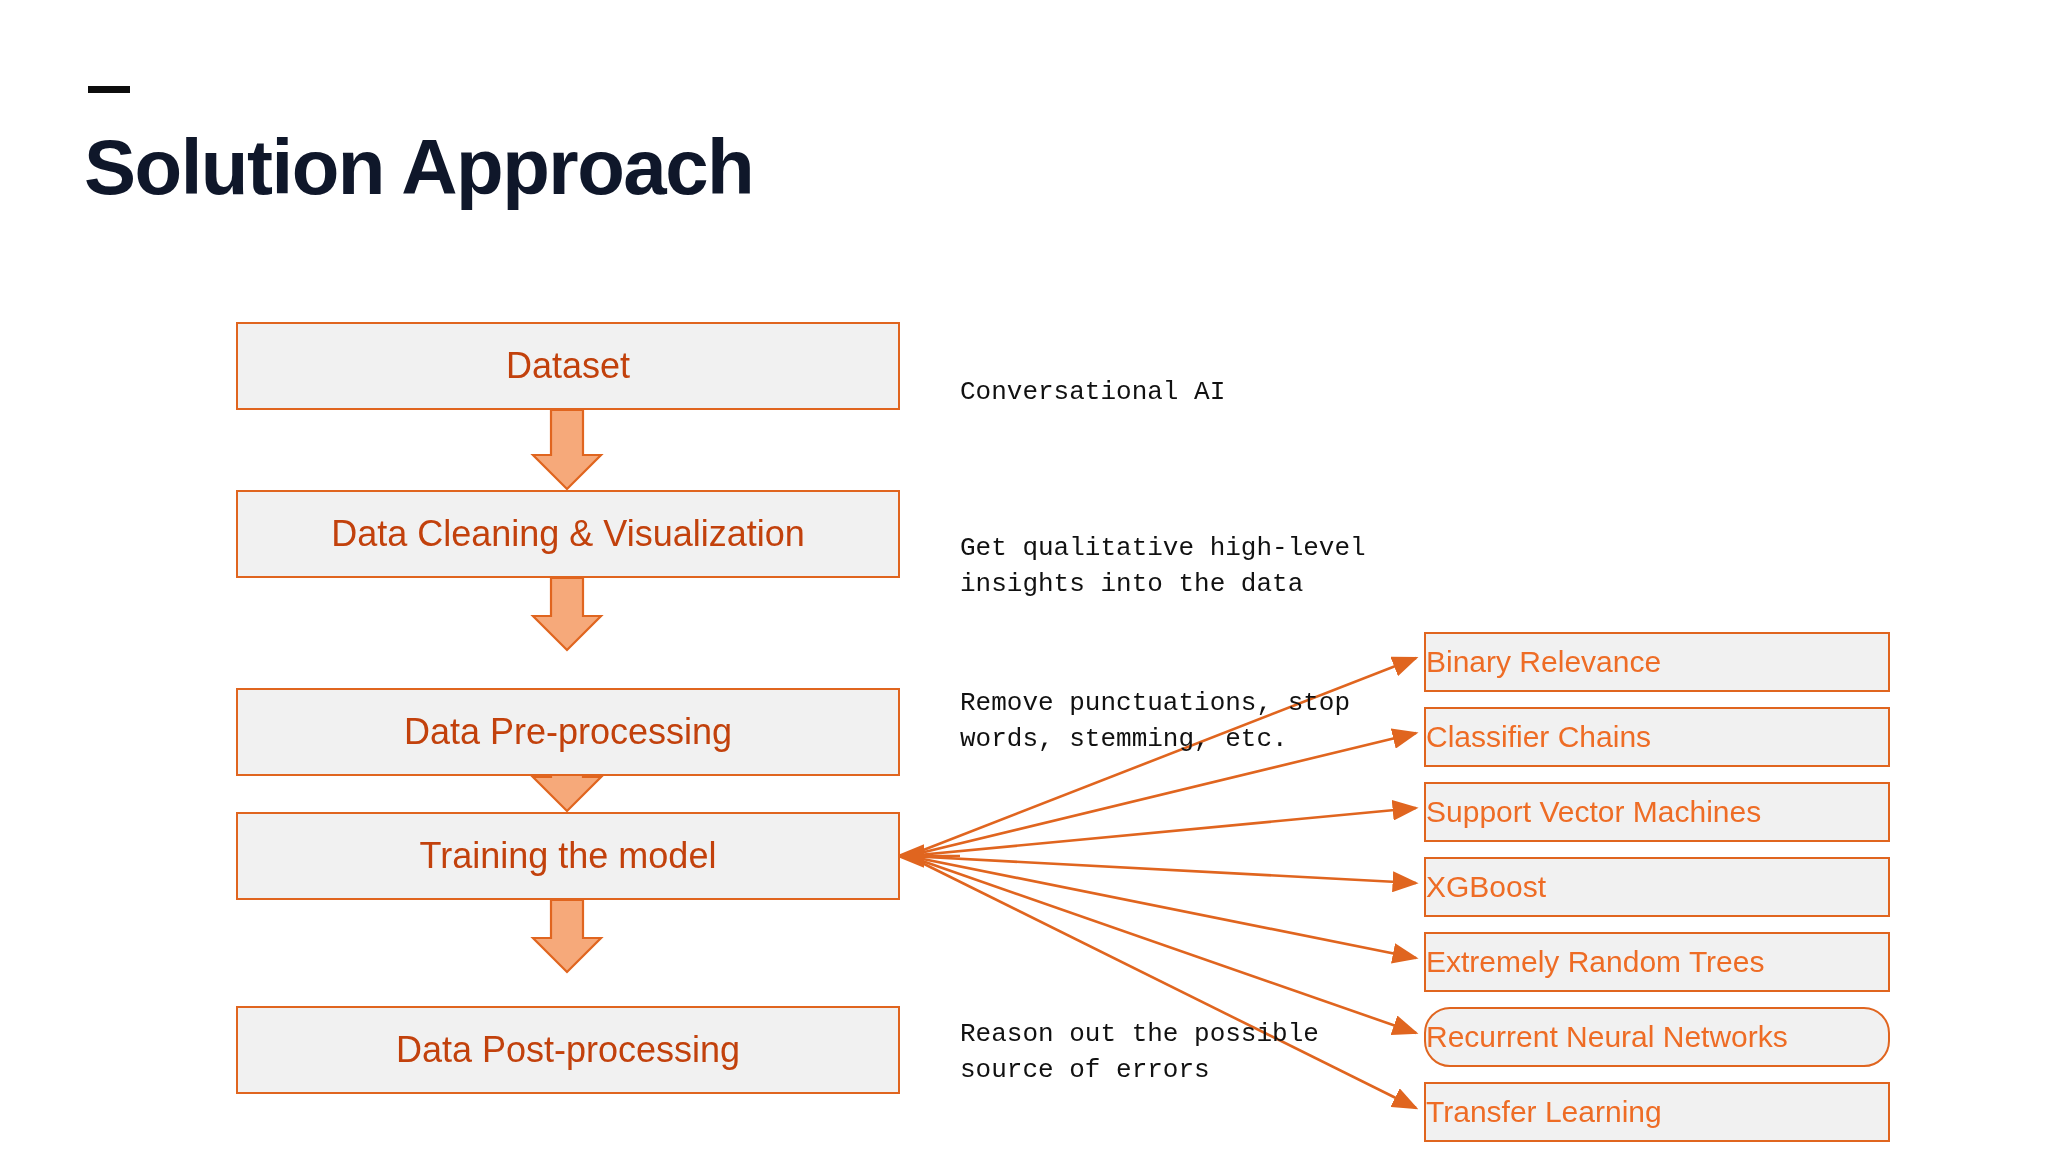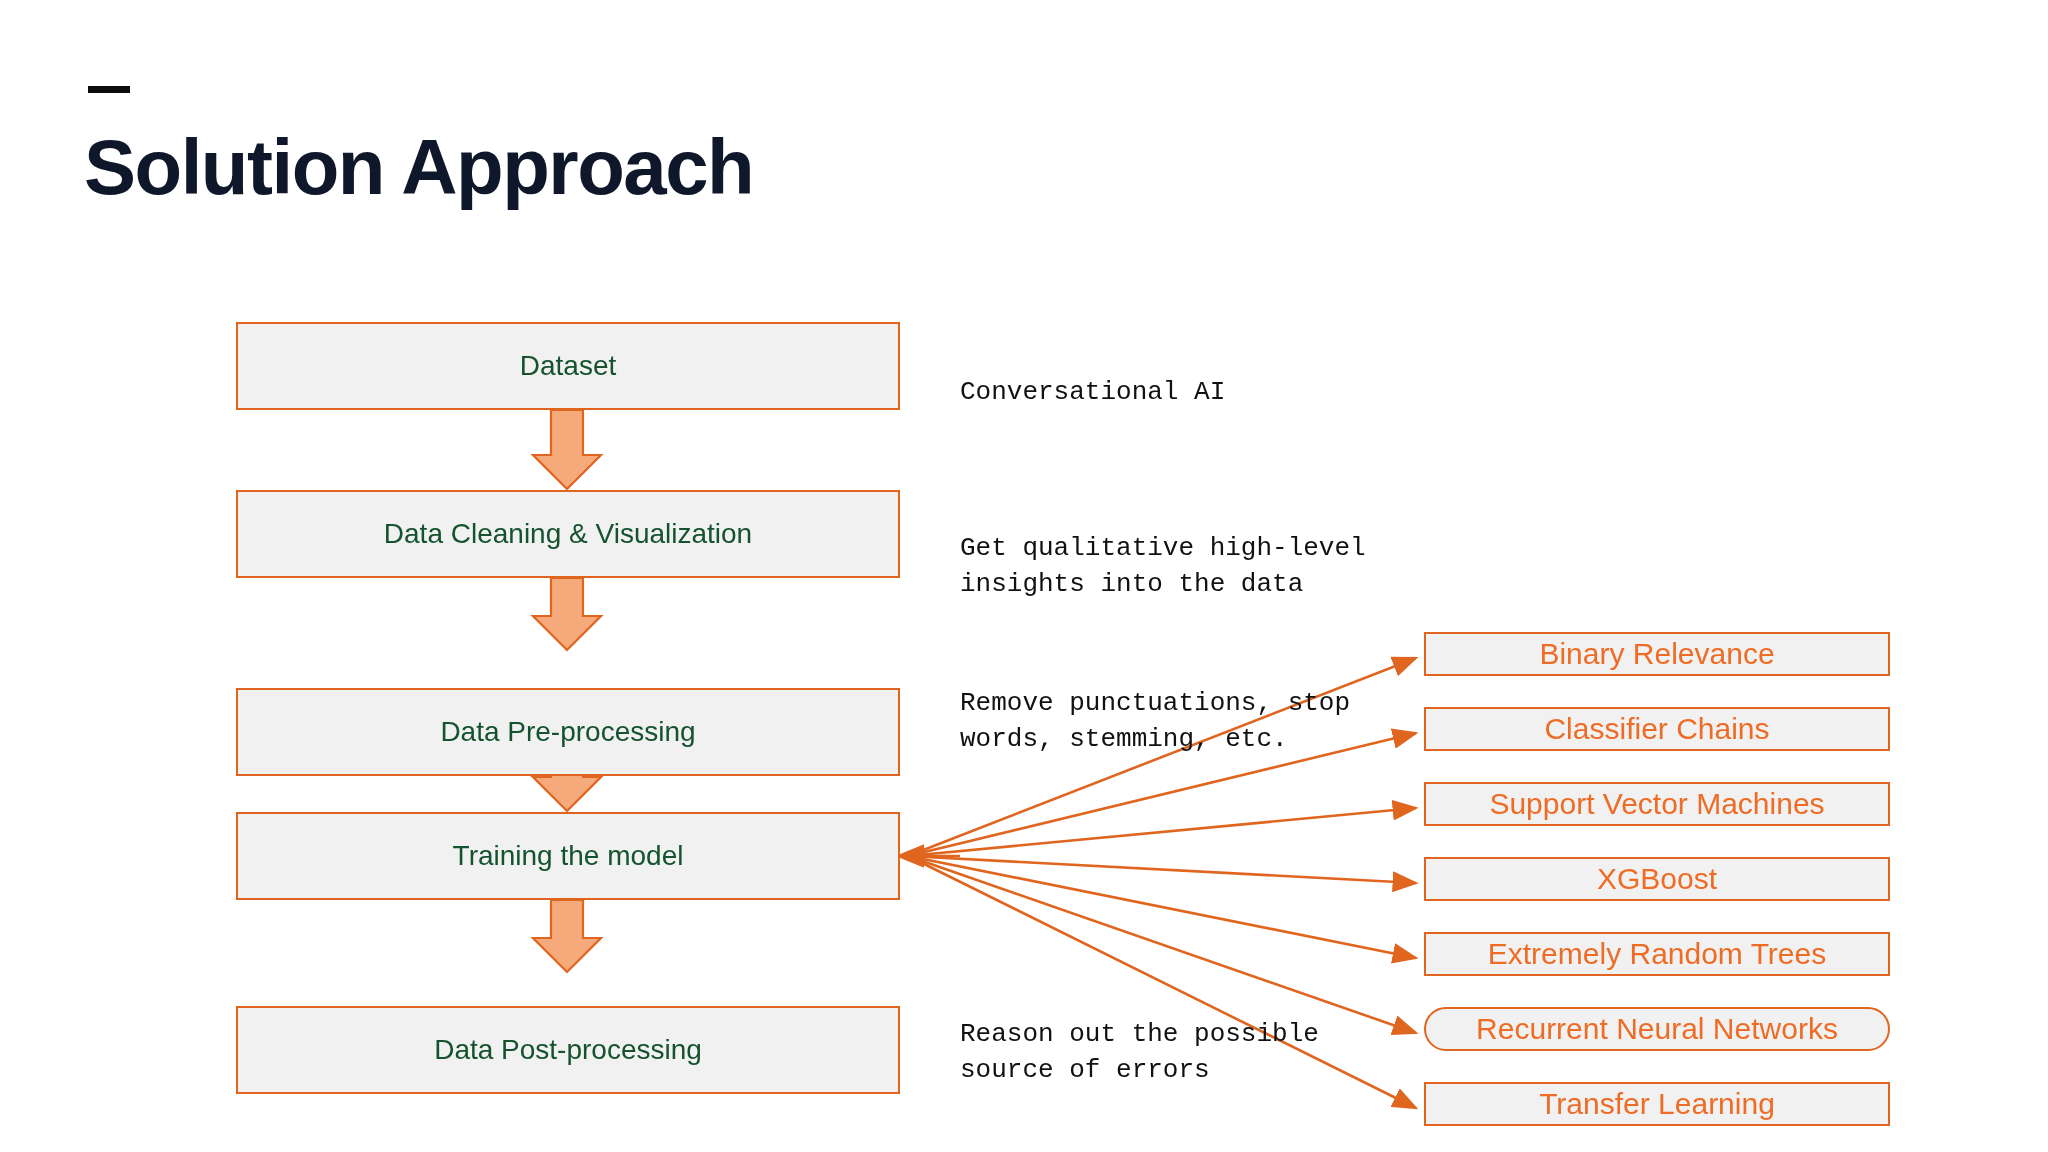--- a/index.html
+++ b/index.html
@@ -54,44 +54,44 @@
     width: 664px;
     height: 88px;
     box-sizing: border-box;
     background: #f1f1f1;
     border: 2.5px solid #e0651f;
     display: flex;
     align-items: center;
     justify-content: center;
   }
   .flow-box .box-label {
-    color: #14532d;
-    font-size: 28px;
+    color: #c2410c;
+    font-size: 36px;
     font-weight: normal;
     white-space: nowrap;
     font-family: "Liberation Sans", sans-serif;
   }
   #flow-box-0 { top: 322px; }
   #flow-box-1 { top: 490px; }
   #flow-box-2 { top: 688px; }
   #flow-box-3 { top: 812px; }
   #flow-box-4 { top: 1006px; }
 
   
   .model-box {
     position: absolute;
     left: 1424px;
     width: 466px;
-    height: 44px;
+    height: 60px;
     box-sizing: border-box;
     background: #f1f1f1;
     border: 2.5px solid #e0651f;
     display: flex;
     align-items: center;
-    justify-content: center;
+    justify-content: flex-start;
   }
   .model-box .box-label {
     color: #ee6c25;
     font-size: 30px;
     white-space: nowrap;
     font-family: "Liberation Sans", sans-serif;
   }
   #model-box-0 { top: 632px; }
   #model-box-1 { top: 707px; }
   #model-box-2 { top: 782px; }

